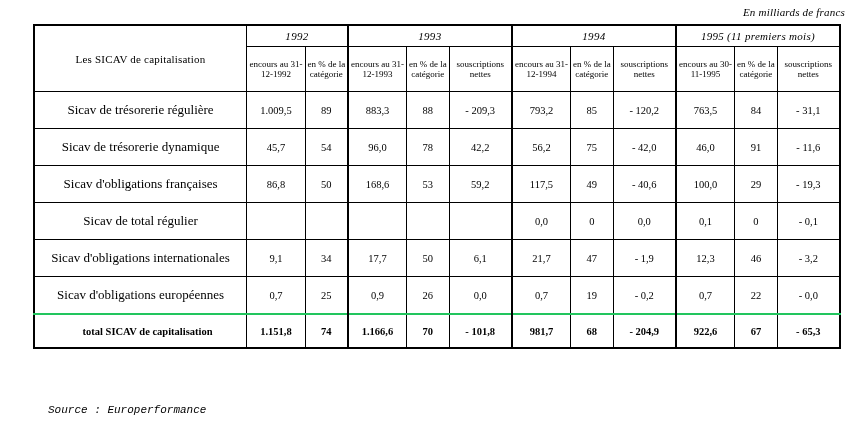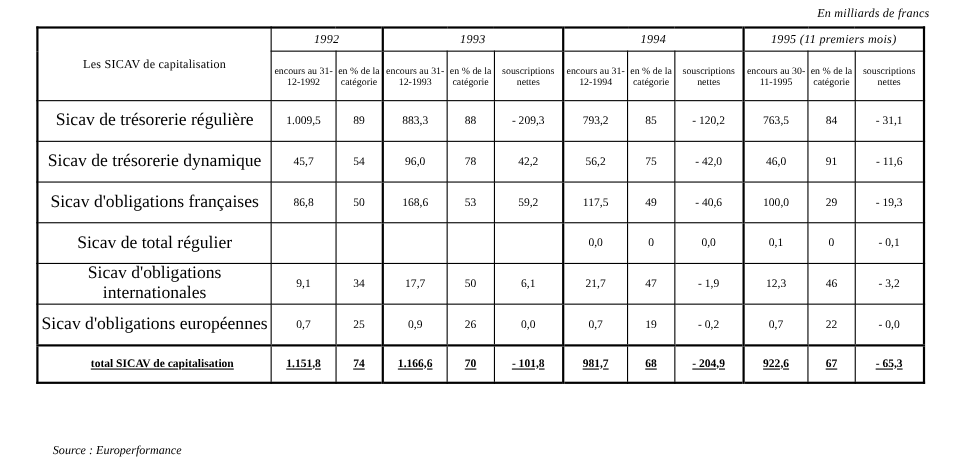--- a/index.html
+++ b/index.html
@@ -66,48 +66,47 @@
   }
   .row-label-head {
     font-weight: bold;
     font-size: 11px;
     letter-spacing: 0.2px;
     margin-left: 22px;
   }
   .row-label {
     text-align: left;
     padding-left: 14px;
-    font-size: 16px;
+    font-size: 13px;
     height: 36px;
   }
   .data {
     font-size: 10.5px;
     height: 36px;
   }
   tr.total td {
     font-weight: bold;
-    border-top: 2px solid #000000;
+    border-top: 2px solid #22c55e;
     height: 32px;
-    text-decoration: underline;
   }
   tr.total td.row-label {
     padding-left: 14px;
     font-size: 10.5px;
   }
   .thick-left {
     border-left: 2px solid #000000 !important;
     margin-left: 12px;
   }
   .source {
     position: absolute;
     left: 48px;
     top: 404px;
     font-size: 11px;
     font-style: italic;
-    font-family: Liberation Serif, serif;
+    font-family: Liberation Mono, monospace;
   }
 </style>
 </head>
 <body>
 
 <div class="page">
 
   <div class="unit-note">En milliards de francs</div>
 
   <table class="sicav">

